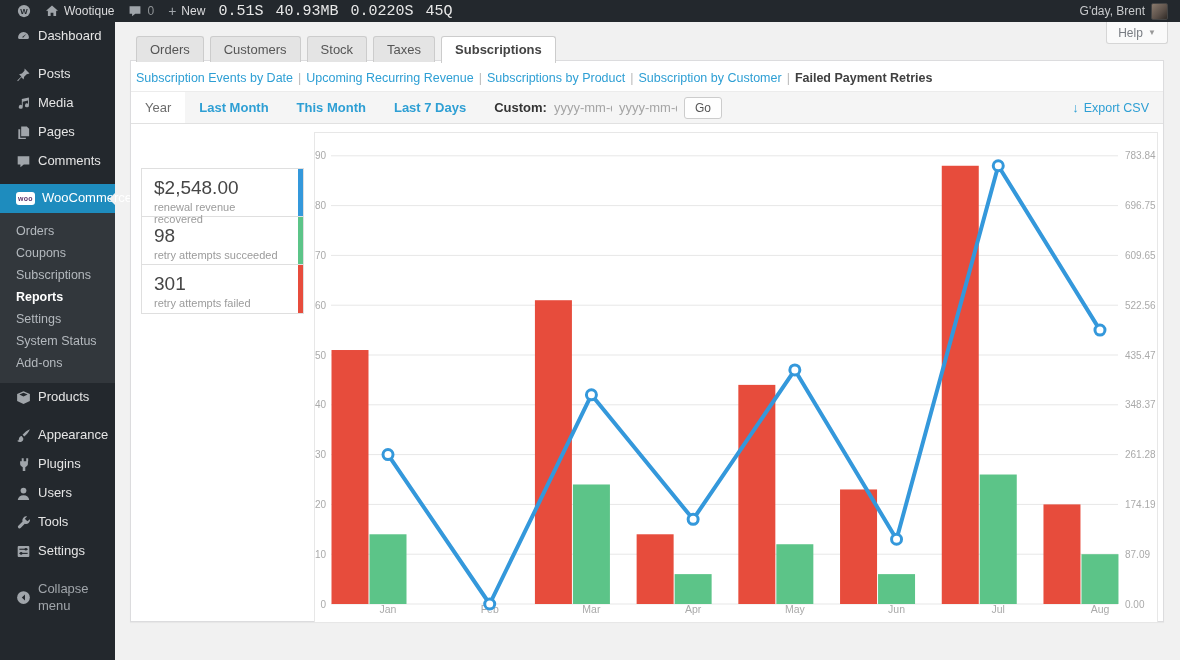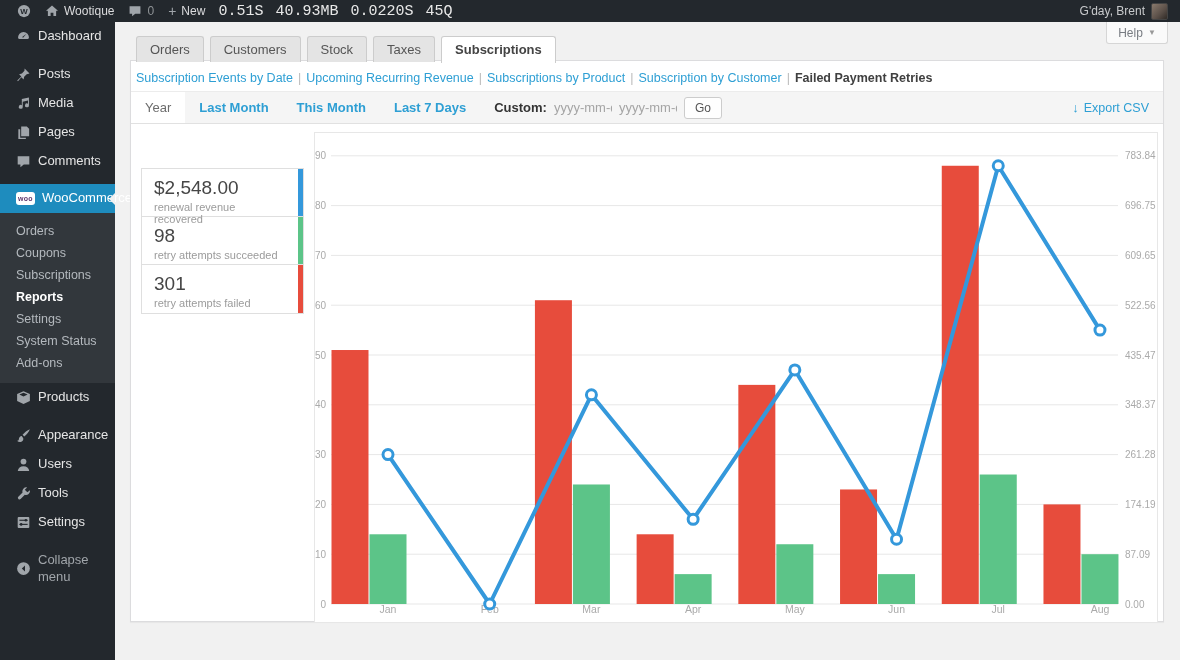--- a/index.html
+++ b/index.html
@@ -154,20 +154,26 @@
       <svg class="ic" viewBox="0 0 16 16" fill-rule="evenodd">
           <path d="M8 1.2l6.8 3.1v7.4L8 14.8 1.2 11.7V4.3zM8 2.9L3.6 4.9 8 6.9l4.4-2z"></path>
         </svg>
       <span>Products</span>
     </div>
     <div class="mi sep">
       <svg class="ic" viewBox="0 0 16 16">
           <path d="M14.8 1.2c-2.7 1-5.9 3.6-7.8 6l1.8 1.8c2.4-1.9 5-5.1 6-7.8zM6.2 8.4C4.3 8.5 3.2 9.9 3 12.2c-.1.9-.8 1.3-2 1.5 1.2 1.1 2.7 1.5 4 1.2 1.9-.4 3-1.9 2.8-3.7z"></path>
         </svg>
       <span>Appearance</span>
+    </div>
+    <div class="mi">
+      <svg class="ic" viewBox="0 0 16 16">
+          <path d="M10.9 1.2v3.3H8.2V1.2H6.1v3.3H4.4v2.8c0 1.7 1.2 3.1 2.8 3.5v4h2.7v-4c1.6-.4 2.8-1.8 2.8-3.5V4.5H13V1.2z"></path>
+        </svg>
+      <span>Plugins</span>
     </div>
     <div class="mi">
       <svg class="ic" viewBox="0 0 16 16">
           <circle cx="8" cy="4.9" r="3.1"></circle>
           <path d="M1.9 14.8c.3-3.3 2.8-5 6.1-5s5.8 1.7 6.1 5z"></path>
         </svg>
       <span>Users</span>
     </div>
     <div class="mi">
       <svg class="ic" viewBox="0 0 16 16">

